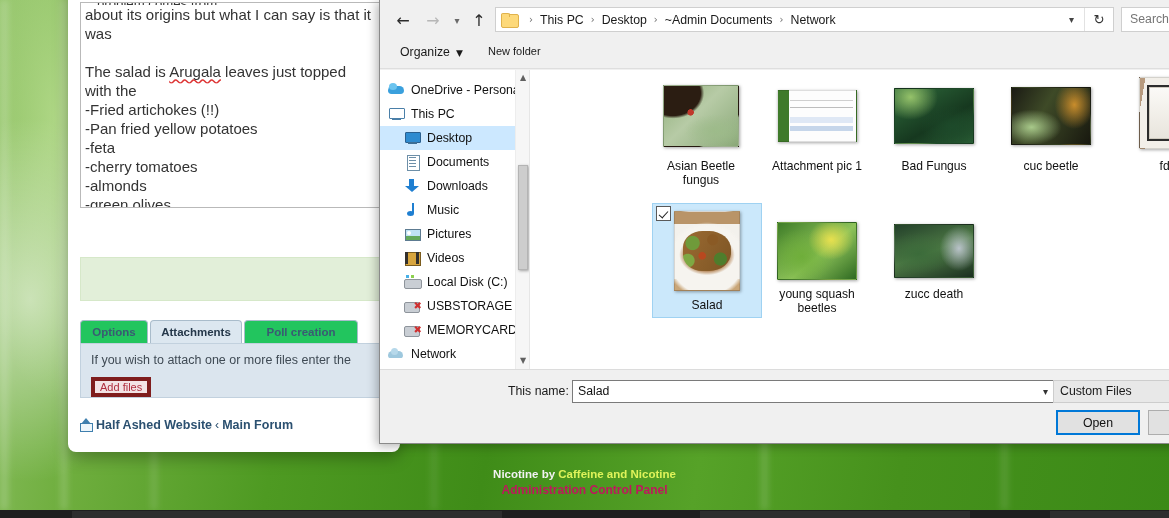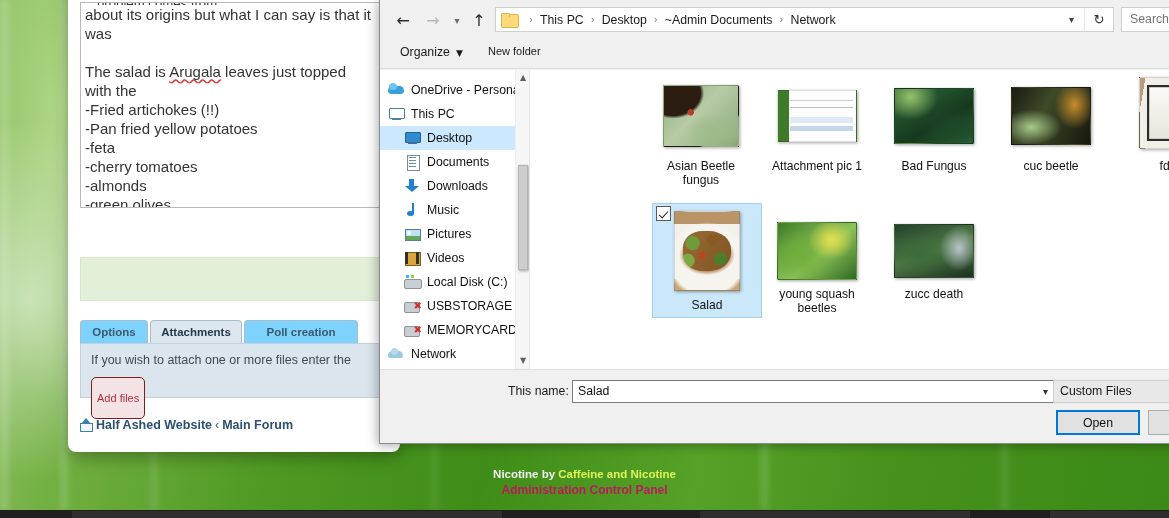--- a/index.html
+++ b/index.html
@@ -67,40 +67,40 @@
     position:absolute; left:12px; top:295px; width:300px; height:44px;
     background:#e2efd9; border:1px solid #d6e8c9;
   }
 
   
   .tabs { position:absolute; left:12px; top:358px; width:305px; height:24px; }
   .tab {
     position:absolute; top:0; height:24px;
     font-size:11.5px; font-weight:bold; color:#3a5a73;
     line-height:23px; text-align:center;
-    background:#7dd3fc; border:1px solid #a9bccb; border-bottom:none;
+    background:#22c55e; border:1px solid #a9bccb; border-bottom:none;
     border-radius:4px 4px 0 0;
   }
   .tab.active { background:#dce7f0; color:#25384a; }
   .tab.t1 { left:0;   width:68px; }
   .tab.t2 { left:70px; width:92px; }
   .tab.t3 { left:164px; width:114px; }
 
   .tabpanel {
     position:absolute; left:12px; top:381px; width:305px; height:55px;
     background:#dbe5ee; border:1px solid #c2d1de;
   }
   .tabpanel .hint {
     position:absolute; left:10px; top:9px; font-size:12.5px; color:#3f4a54;
     white-space:nowrap;
   }
   .addfiles {
     position:absolute; left:10px; top:33px;
     font-size:11px; color:#b03040; background:#f3e3e5;
-    border:1px solid #7f1d1d; border-radius:5px; padding:14px 5px;
+    border:4px solid #7f1d1d; border-radius:0; padding:0 5px;
     font-family:"Liberation Sans", sans-serif;
   }
 
   .breadcrumb-foot {
     position:absolute; left:12px; top:456px; width:310px;
     font-size:12.5px; font-weight:bold; color:#2b5070; white-space:nowrap;
   }
   .breadcrumb-foot .home-ico {
     display:inline-block; width:12px; height:11px; position:relative; margin-right:4px; vertical-align:-1px;
   }

